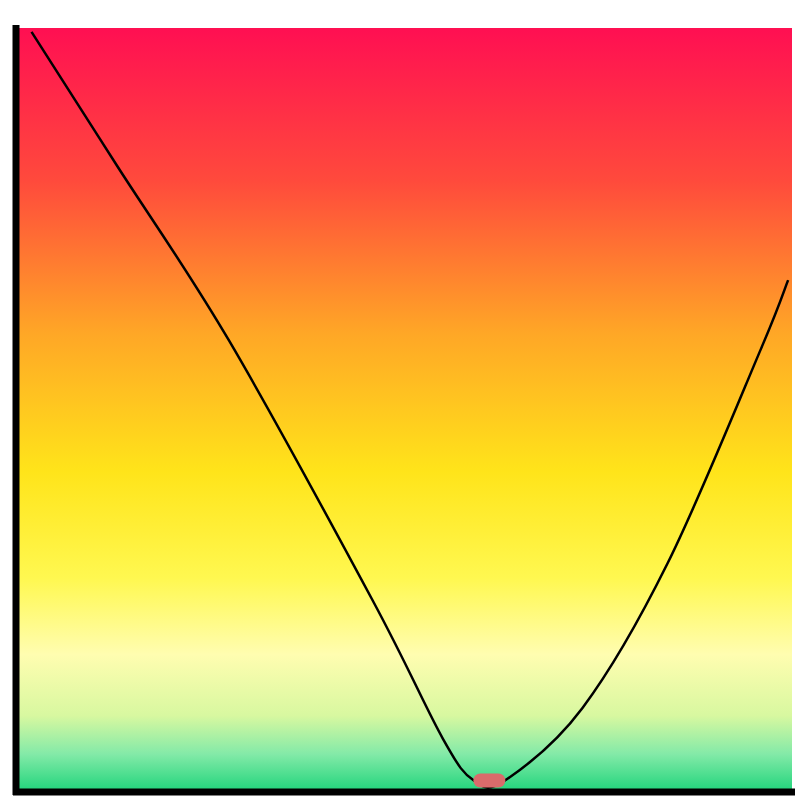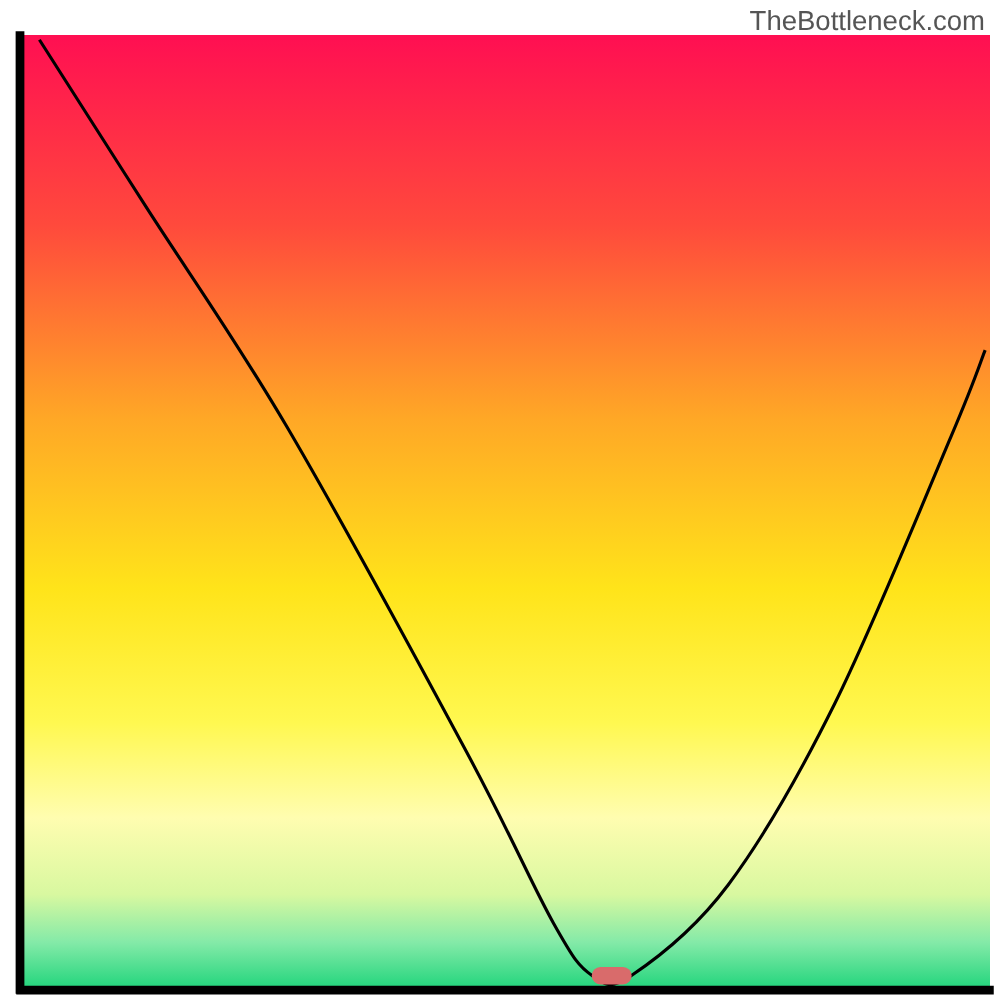--- a/index.html
+++ b/index.html
@@ -25,21 +25,20 @@
     z-index: 10;
   }
   svg {
     display: block;
   }
 </style>
 </head>
 <body>
 
 <div class="chart-container">
-  <div class="watermark">TheBottleneck.com</div>
   <svg id="chart-svg" width="800" height="800">
     <defs>
       <linearGradient id="bg-gradient" x1="0" y1="0" x2="0" y2="1">
           <stop offset="0%" stop-color="#ff0f52"></stop>
           <stop offset="20%" stop-color="#ff4a3c"></stop>
           <stop offset="40%" stop-color="#ffa726"></stop>
           <stop offset="58%" stop-color="#ffe41a"></stop>
           <stop offset="72%" stop-color="#fff850"></stop>
           <stop offset="82%" stop-color="#fffdb0"></stop>
           <stop offset="90%" stop-color="#d8f8a0"></stop>

